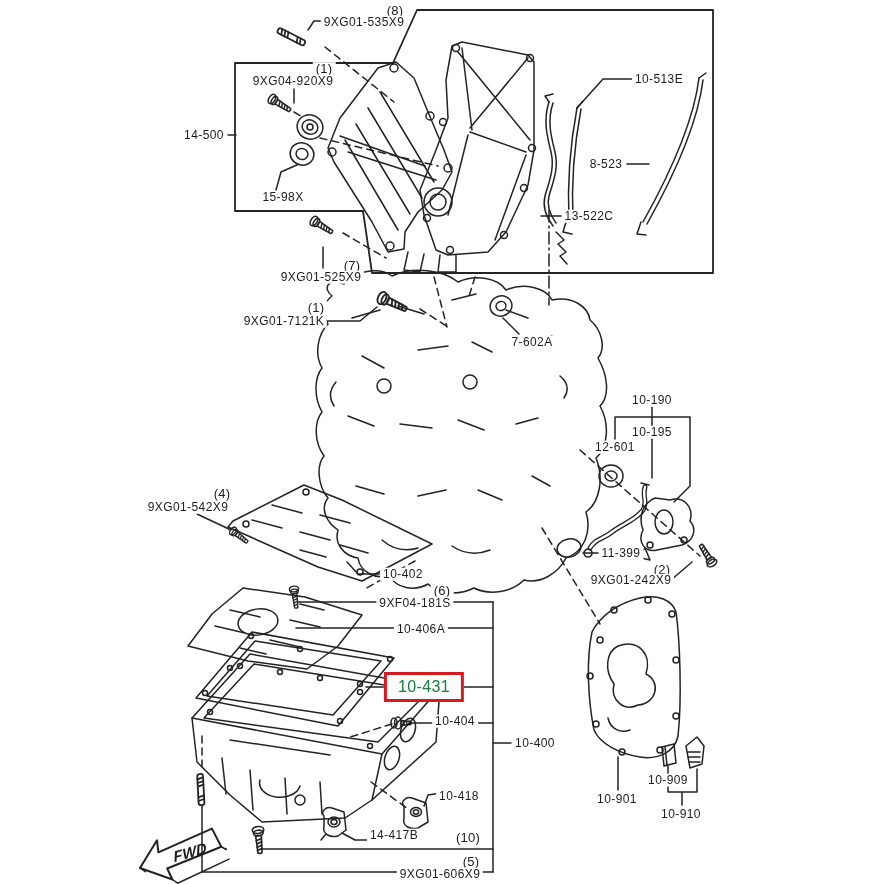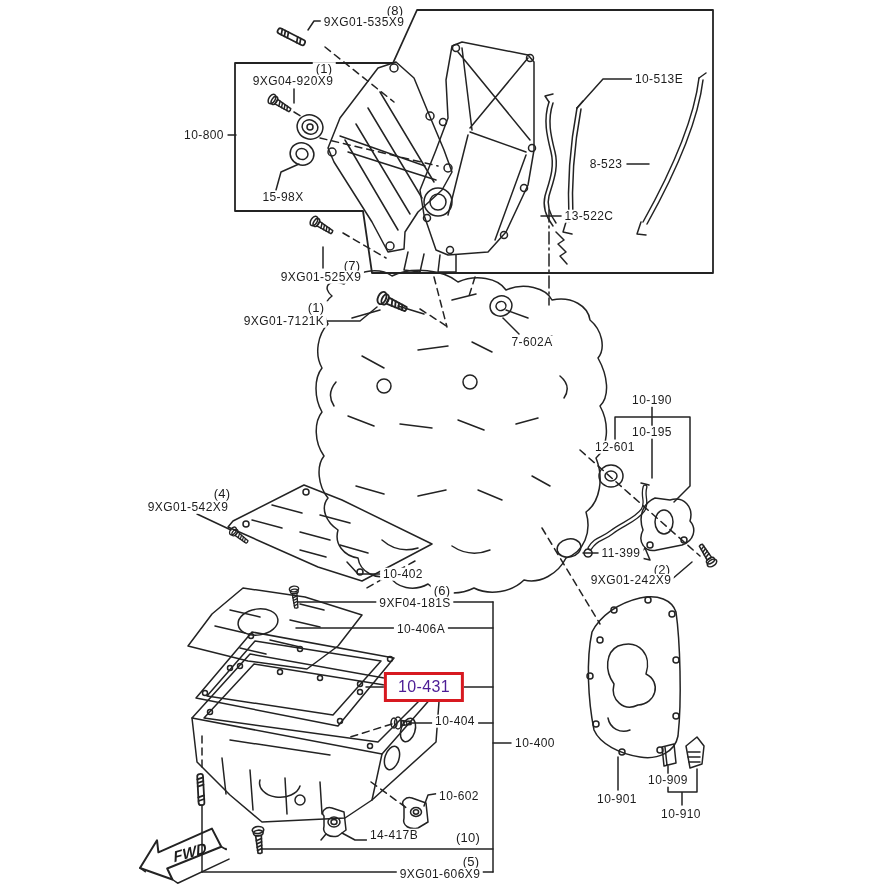--- a/index.html
+++ b/index.html
@@ -12,21 +12,21 @@
     fill:none;stroke:#232323;stroke-width:1.5;stroke-linecap:round;stroke-linejoin:round;
   }
   .lbl{
     position:absolute;transform:translate(-50%,-50%);white-space:nowrap;
     color:#1c1c1c;background:#ffffff;padding:0 3px;line-height:1.05;
     font-size:12px;letter-spacing:0.4px;
   }
   .qty{font-size:13px;letter-spacing:0.2px;}
   .hotbox{
     position:absolute;transform:translate(-50%,-50%);white-space:nowrap;
-    border:3px solid #d71920;background:#ffffff;color:#4c1d95;
+    border:3px solid #d71920;background:#ffffff;color:#15803d;
     padding:3px 11px;font-size:16px;letter-spacing:0.4px;
   }
   .fwd{
     position:absolute;transform:translate(-50%,-50%) rotate(-16deg) skewX(-8deg);
     font-style:italic;font-weight:bold;font-size:15px;color:#1c1c1c;background:transparent;
   }
 </style>
 </head>
 <body>
 
@@ -302,41 +302,41 @@
 <div class="lbl qty" style="left:352px;top:266px">(7)</div>
 <div class="lbl qty" style="left:316px;top:308px">(1)</div>
 <div class="lbl qty" style="left:222px;top:494px">(4)</div>
 <div class="lbl qty" style="left:662px;top:570px">(2)</div>
 <div class="lbl qty" style="left:442px;top:591px">(6)</div>
 <div class="lbl qty" style="left:468px;top:838px">(10)</div>
 <div class="lbl qty" style="left:471px;top:862px">(5)</div>
 
 <div class="lbl" style="left:364px;top:22px">9XG01-535X9</div>
 <div class="lbl" style="left:293px;top:81px">9XG04-920X9</div>
-<div class="lbl" style="left:204px;top:135px">10-800</div>
+<div class="lbl" style="left:204px;top:135px">14-500</div>
 <div class="lbl" style="left:283px;top:197px">15-98X</div>
 <div class="lbl" style="left:659px;top:79px">10-513E</div>
 <div class="lbl" style="left:606px;top:164px">8-523</div>
 <div class="lbl" style="left:589px;top:216px">13-522C</div>
 <div class="lbl" style="left:321px;top:277px">9XG01-525X9</div>
 <div class="lbl" style="left:284px;top:321px">9XG01-7121K</div>
 <div class="lbl" style="left:532px;top:342px">7-602A</div>
 <div class="lbl" style="left:652px;top:400px">10-190</div>
 <div class="lbl" style="left:652px;top:432px">10-195</div>
 <div class="lbl" style="left:615px;top:447px">12-601</div>
 <div class="lbl" style="left:188px;top:507px">9XG01-542X9</div>
 <div class="lbl" style="left:621px;top:553px">11-399</div>
 <div class="lbl" style="left:631px;top:580px">9XG01-242X9</div>
 <div class="lbl" style="left:403px;top:574px">10-402</div>
 <div class="lbl" style="left:415px;top:603px">9XF04-181S</div>
 <div class="lbl" style="left:421px;top:629px">10-406A</div>
 <div class="hotbox" style="left:424px;top:687px">10-431</div>
 <div class="lbl" style="left:455px;top:721px">10-404</div>
 <div class="lbl" style="left:535px;top:743px">10-400</div>
-<div class="lbl" style="left:459px;top:796px">10-602</div>
+<div class="lbl" style="left:459px;top:796px">10-418</div>
 <div class="lbl" style="left:394px;top:835px">14-417B</div>
 <div class="lbl" style="left:439px;top:893px">9XG01-605X9</div>
 <div class="lbl" style="left:440px;top:874px">9XG01-606X9</div>
 <div class="lbl" style="left:617px;top:799px">10-901</div>
 <div class="lbl" style="left:668px;top:780px">10-909</div>
 <div class="lbl" style="left:681px;top:814px">10-910</div>
 
 <div class="fwd" style="left:190px;top:852px">FWD</div>
 
 </div>

